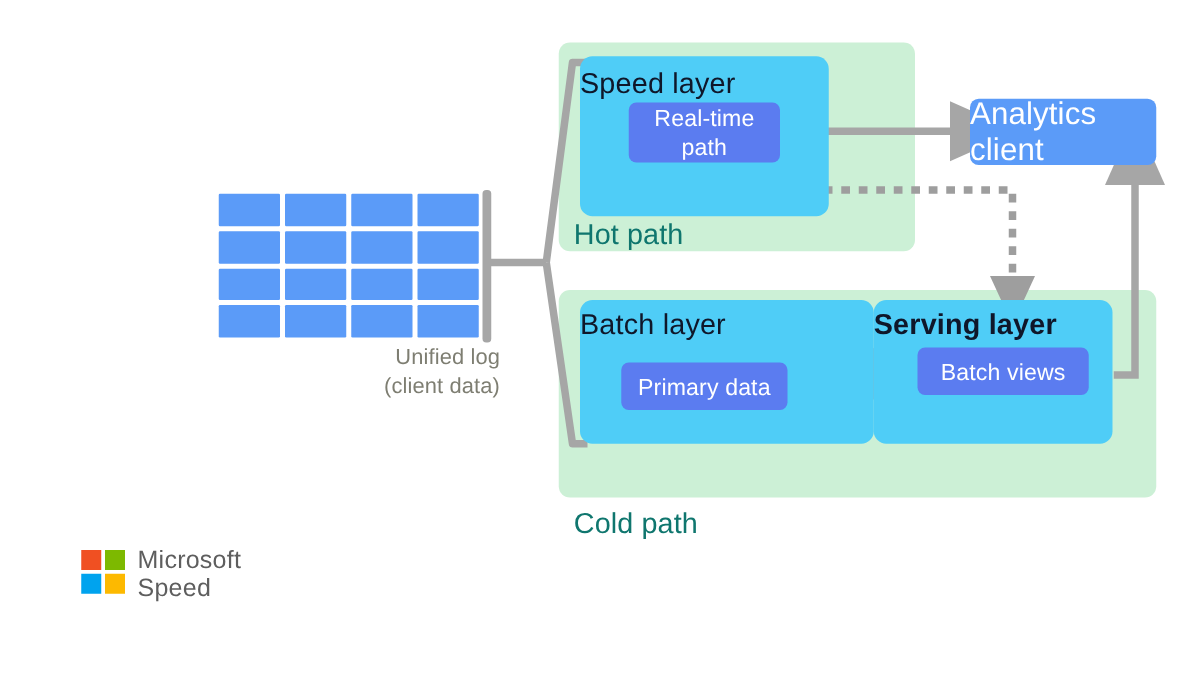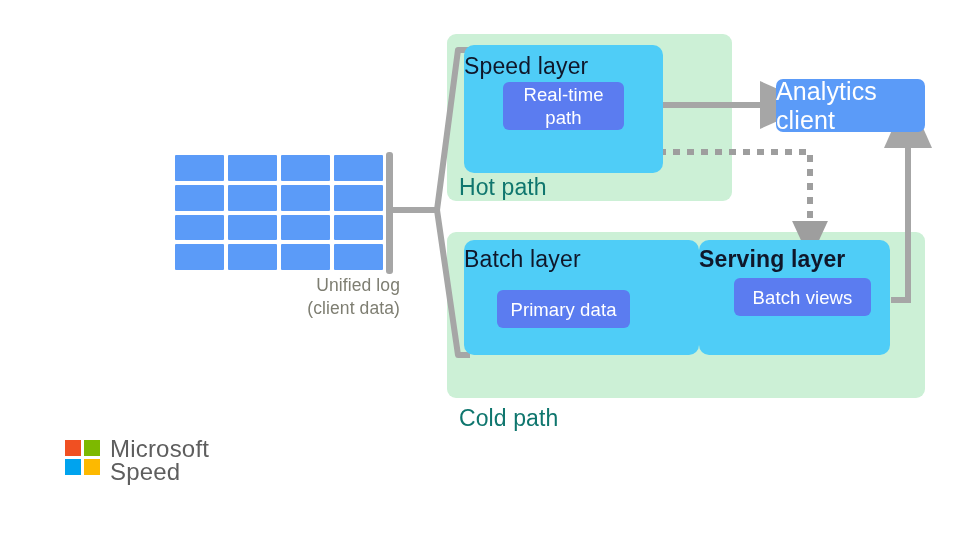--- a/index.html
+++ b/index.html
@@ -147,21 +147,21 @@
     grid-template-columns: repeat(2, 16px);
     grid-template-rows: repeat(2, 16px);
     gap: 3px;
   }
   .ms-sq { width: 16px; height: 16px; }
   #ms-wordmark {
     position: absolute;
     left: 45px;
     top: 0;
     color: #5E5E5E;
-    font-size: 24px;
+    font-size: 20px;
     line-height: 23px;
     letter-spacing: 0.2px;
   }
   .ms-line { display: block; }
 </style>
 </head>
 <body>
 
 <div id="canvas">
 

